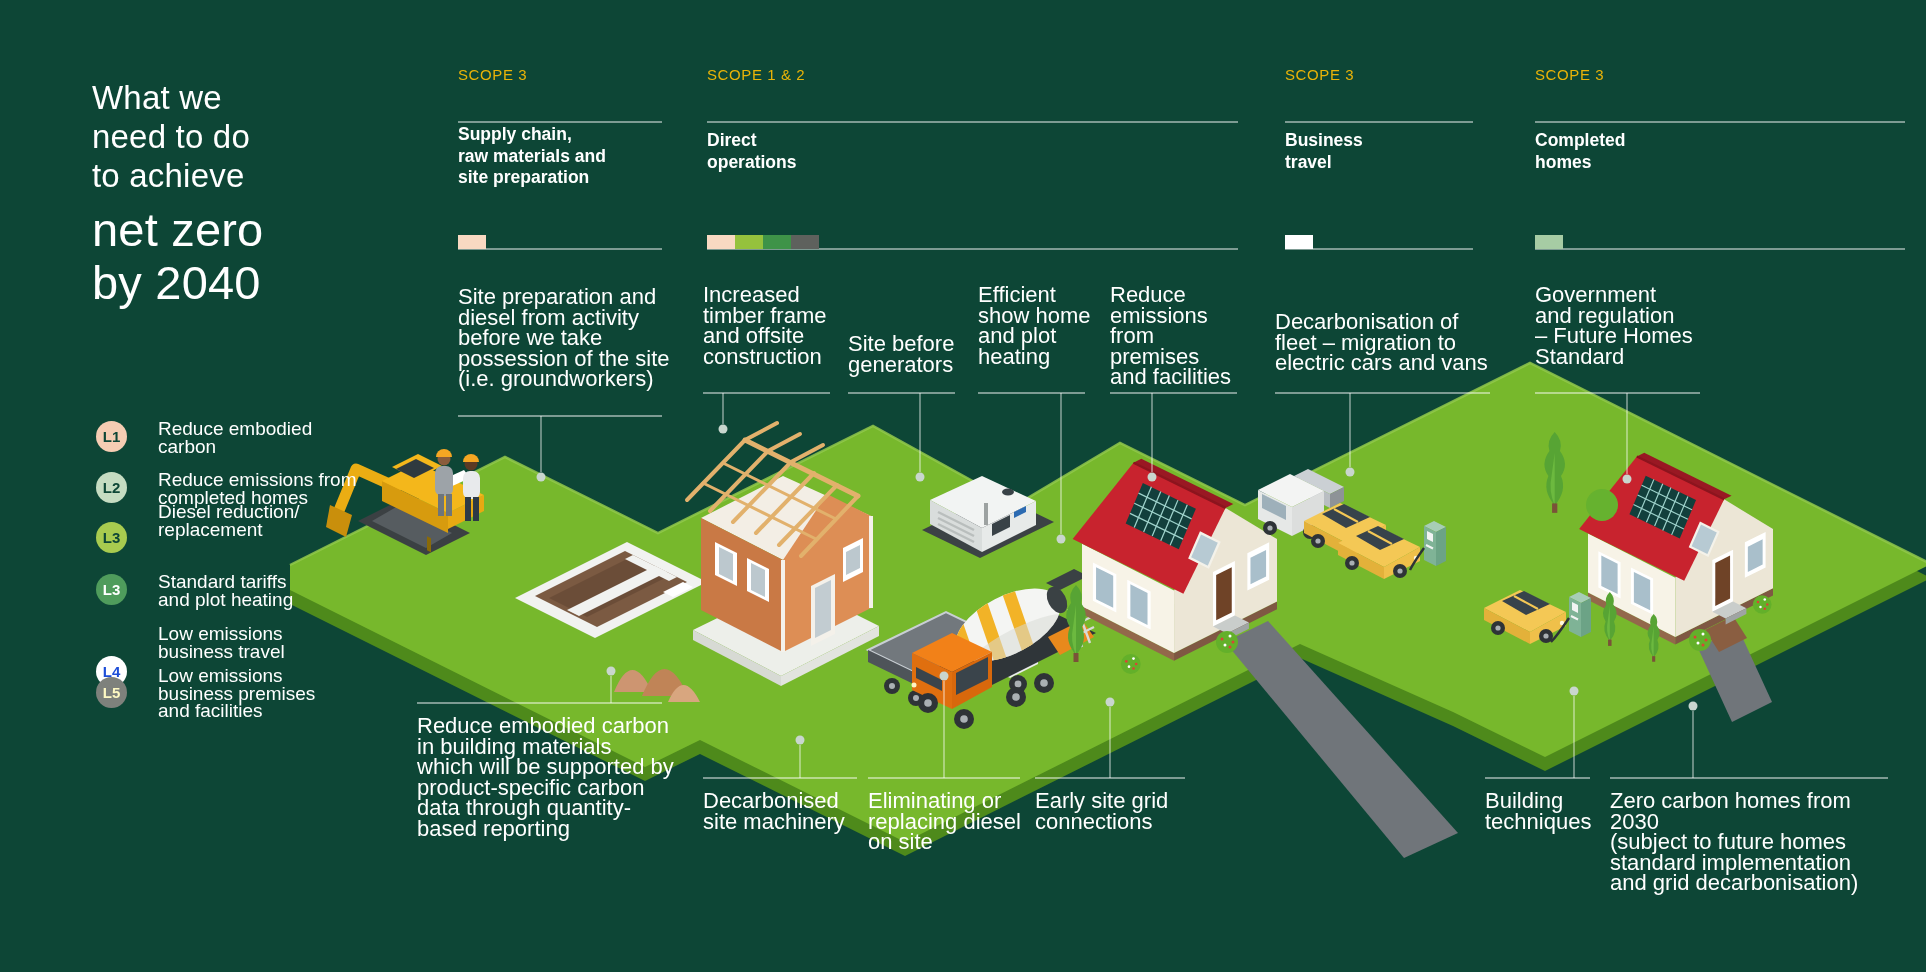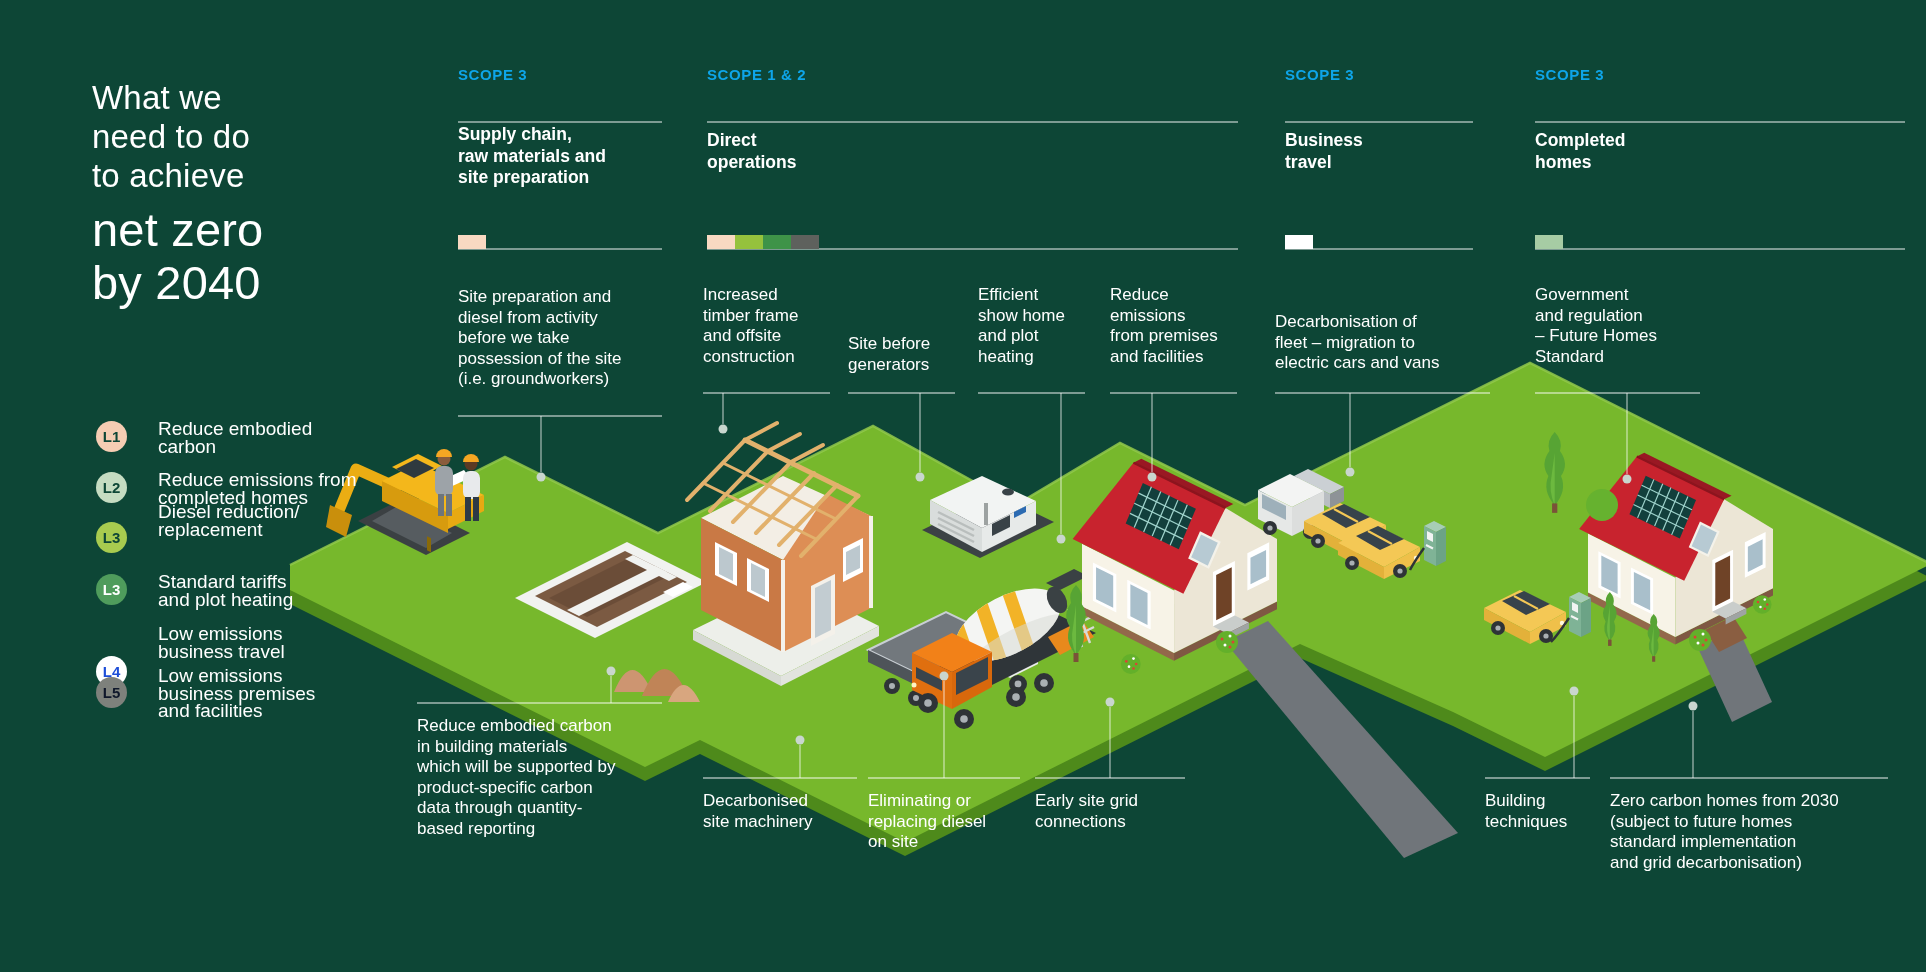--- a/index.html
+++ b/index.html
@@ -2,23 +2,23 @@
 <html><head>
 <meta charset="utf-8">
 <style>
   html,body{margin:0;padding:0;background:#0D4636;}
   .canvas{position:relative;width:1926px;height:972px;background:#0D4636;overflow:hidden;
           font-family:"Liberation Sans",sans-serif;color:#FFFFFF;}
   .abs{position:absolute;}
   .pre{white-space:pre-line;}
   .title-intro{font-size:33px;line-height:39px;font-weight:300;letter-spacing:.2px;}
   .title-em{font-size:47px;line-height:53px;font-weight:400;letter-spacing:.2px;}
-  .scope{font-size:15px;letter-spacing:.6px;color:#0ea5e9;font-weight:700;}
+  .scope{font-size:15px;letter-spacing:.6px;color:#eab308;font-weight:400;}
   .coltitle{font-size:17.5px;line-height:21.5px;font-weight:700;}
-  .callout{font-size:17px;line-height:20.6px;font-weight:400;}
+  .callout{font-size:22px;line-height:20.6px;font-weight:400;}
   .legend-badge{width:31px;height:31px;border-radius:50%;display:flex;align-items:center;justify-content:center;
                 font-size:15px;font-weight:700;}
   .legend-label{font-size:19px;line-height:17.5px;}
   .swatch{position:absolute;top:235px;width:28px;height:14px;}
   svg{display:block;}
 </style>
 </head>
 <body>
 
 <div class="canvas">
@@ -358,21 +358,21 @@
 completed homes</div>
     <div class="abs legend-badge" style="left: 96px; top: 522px; background: rgb(168, 203, 79); color: rgb(13, 70, 54);">L3</div>
     <div class="abs legend-label pre" style="left:158px;top:503px;width:230px">Diesel reduction/
 replacement</div>
     <div class="abs legend-badge" style="left: 96px; top: 574px; background: rgb(79, 156, 92); color: rgb(255, 255, 255);">L3</div>
     <div class="abs legend-label pre" style="left:158px;top:573px;width:230px">Standard tariffs
 and plot heating</div>
     <div class="abs legend-badge" style="left: 96px; top: 656px; background: rgb(255, 255, 255); color: #1d4ed8;">L4</div>
     <div class="abs legend-label pre" style="left:158px;top:625px;width:230px">Low emissions
 business travel</div>
-    <div class="abs legend-badge" style="left: 96px; top: 677px; background: rgb(126, 129, 124); color: #0f172a;">L5</div>
+    <div class="abs legend-badge" style="left: 96px; top: 677px; background: rgb(126, 129, 124); color: #fef9c3;">L5</div>
     <div class="abs legend-label pre" style="left:158px;top:667px;width:230px">Low emissions
 business premises
 and facilities</div>
   </div>
 
   <div class="abs scope" style="left:458px;top:66px">SCOPE 3</div>
   <div class="abs coltitle pre" style="left:458px;top:124px;width:215px">Supply chain,
 raw materials and
 site preparation</div>
   <div class="swatch" style="left: 458px; background: rgb(248, 217, 194);"></div>

